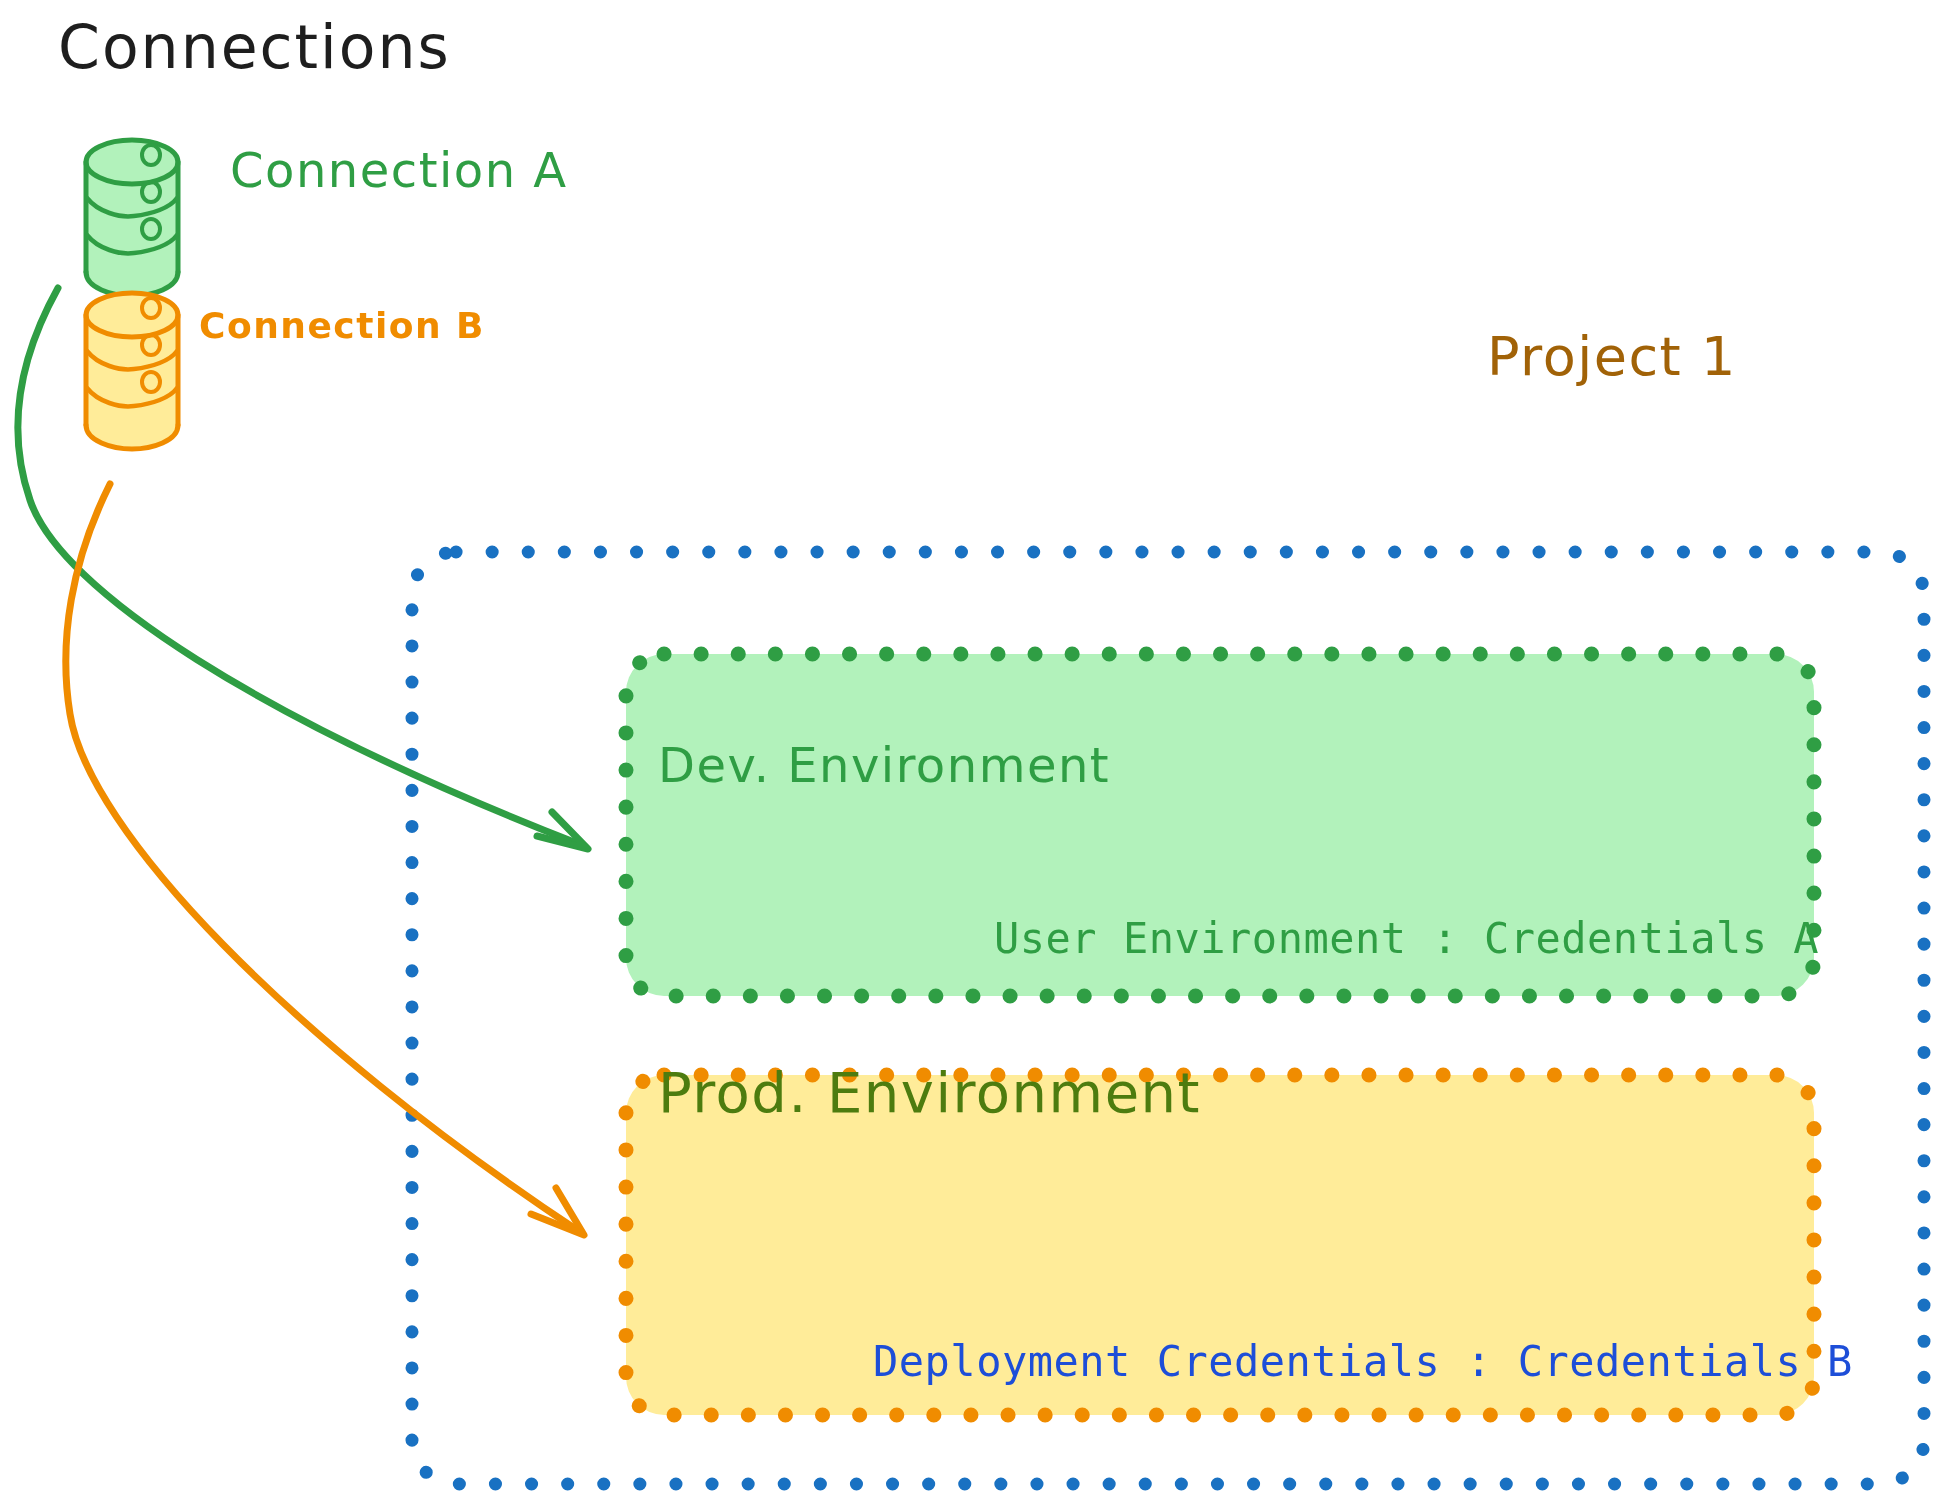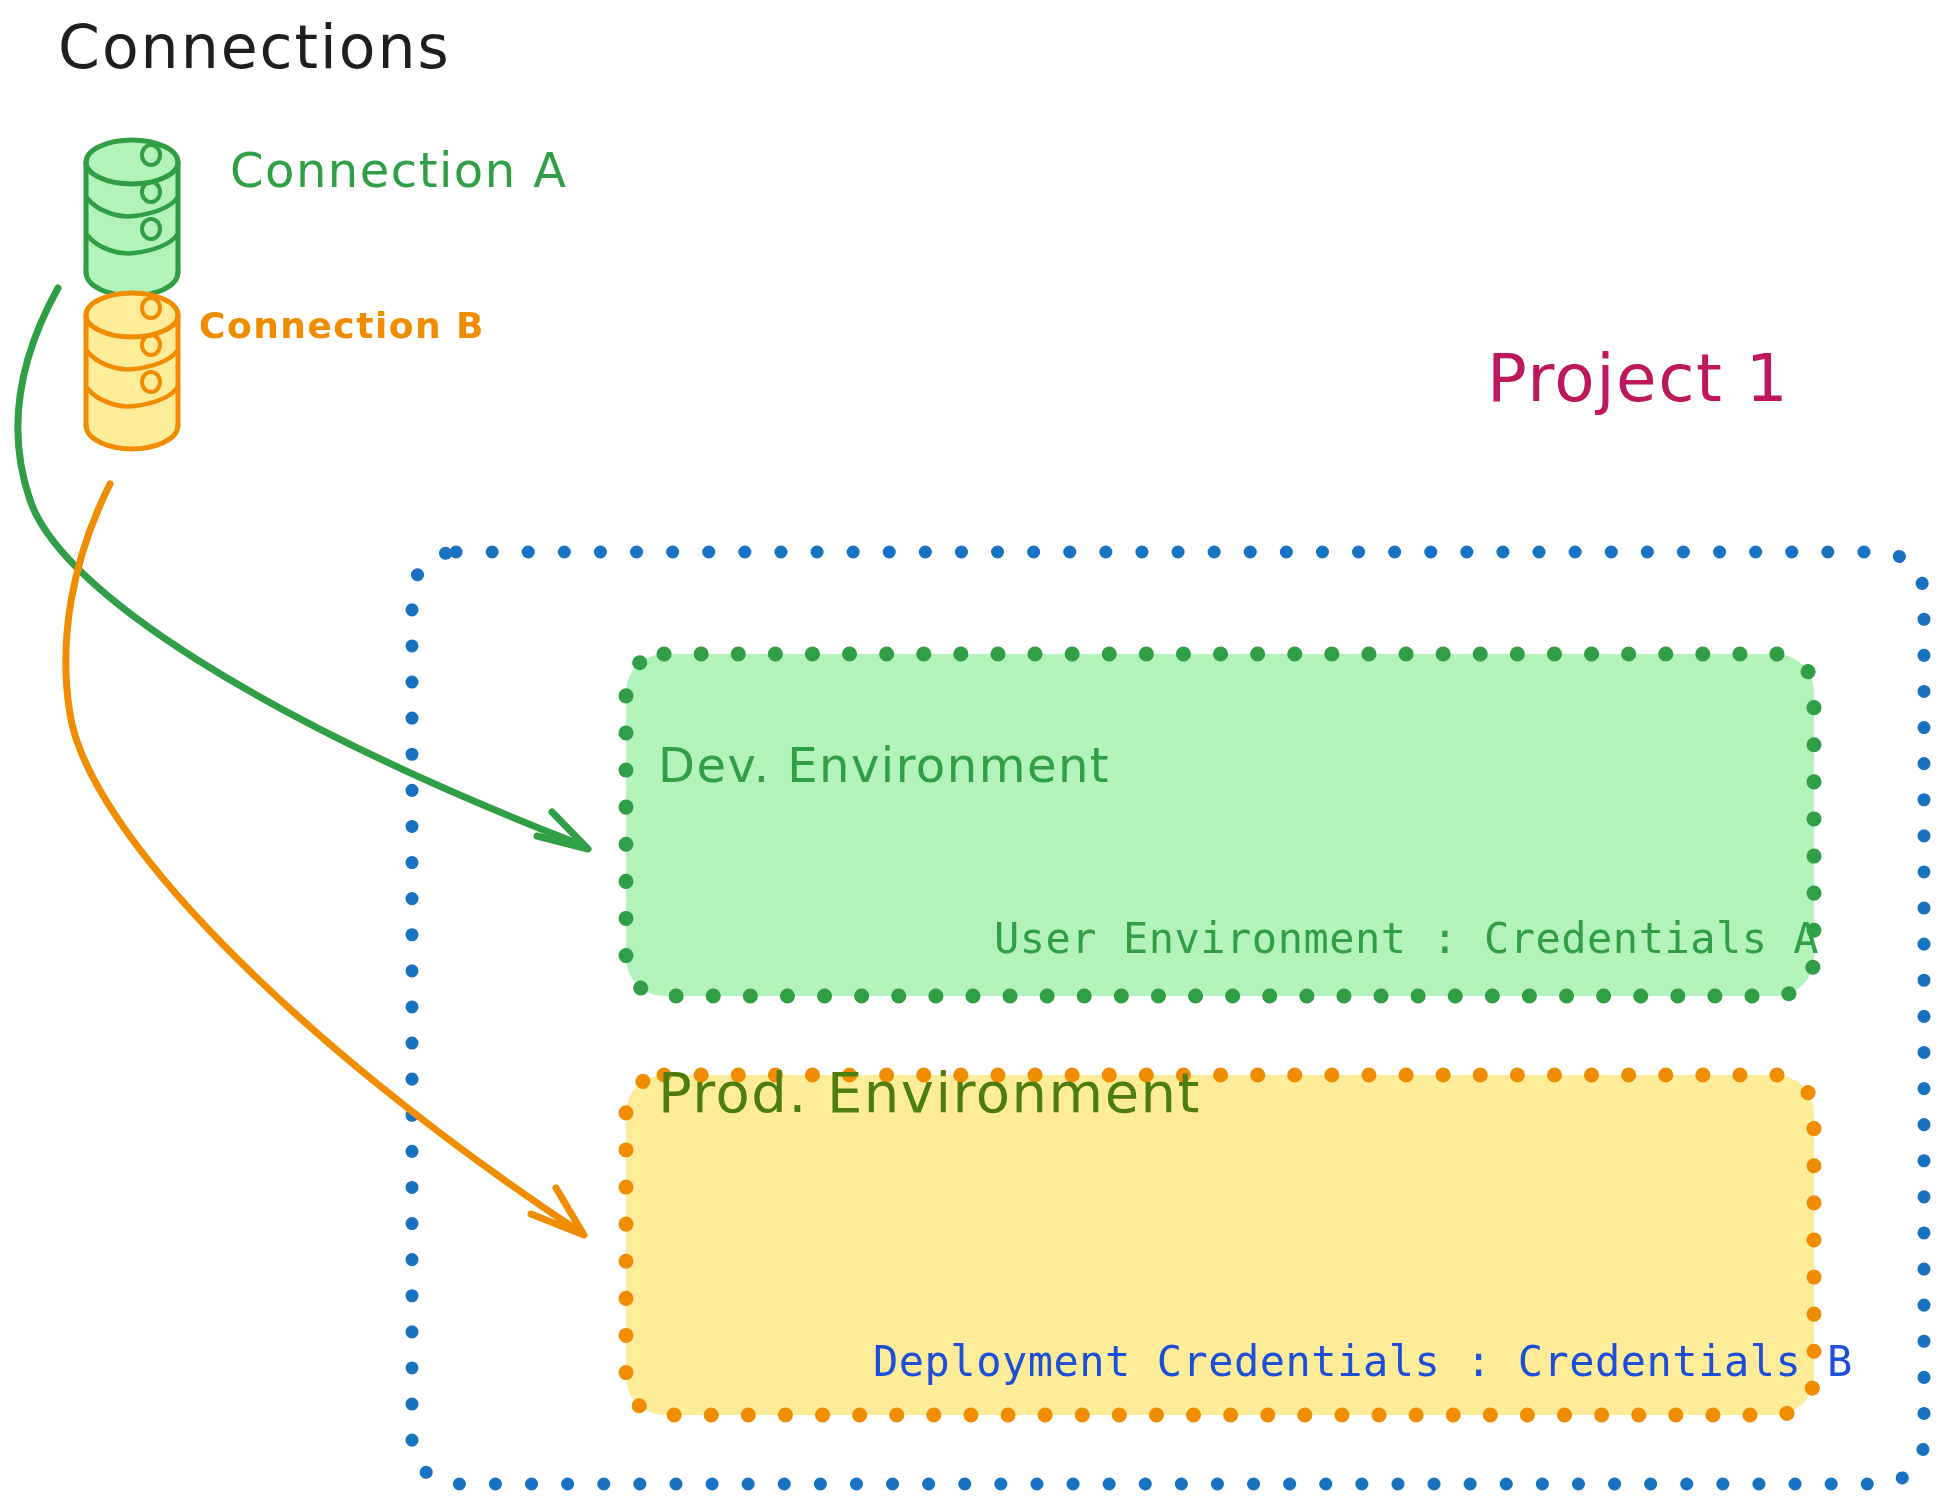--- a/index.html
+++ b/index.html
@@ -53,23 +53,23 @@
   }
   #label-connection-b {
     left: 199px;
     top: 305px;
     font-size: 36px;
     color: #f08c00;
     font-weight: bold;
   }
   #label-project-1 {
     left: 1487px;
-    top: 340px;
-    font-size: 66px;
-    color: #be185d;
+    top: 325px;
+    font-size: 54px;
+    color: #a16207;
   }
   #label-dev-env {
     left: 658px;
     top: 737px;
     font-size: 48px;
     color: #2f9e44;
   }
   #label-prod-env {
     left: 658px;
     top: 1060px;

